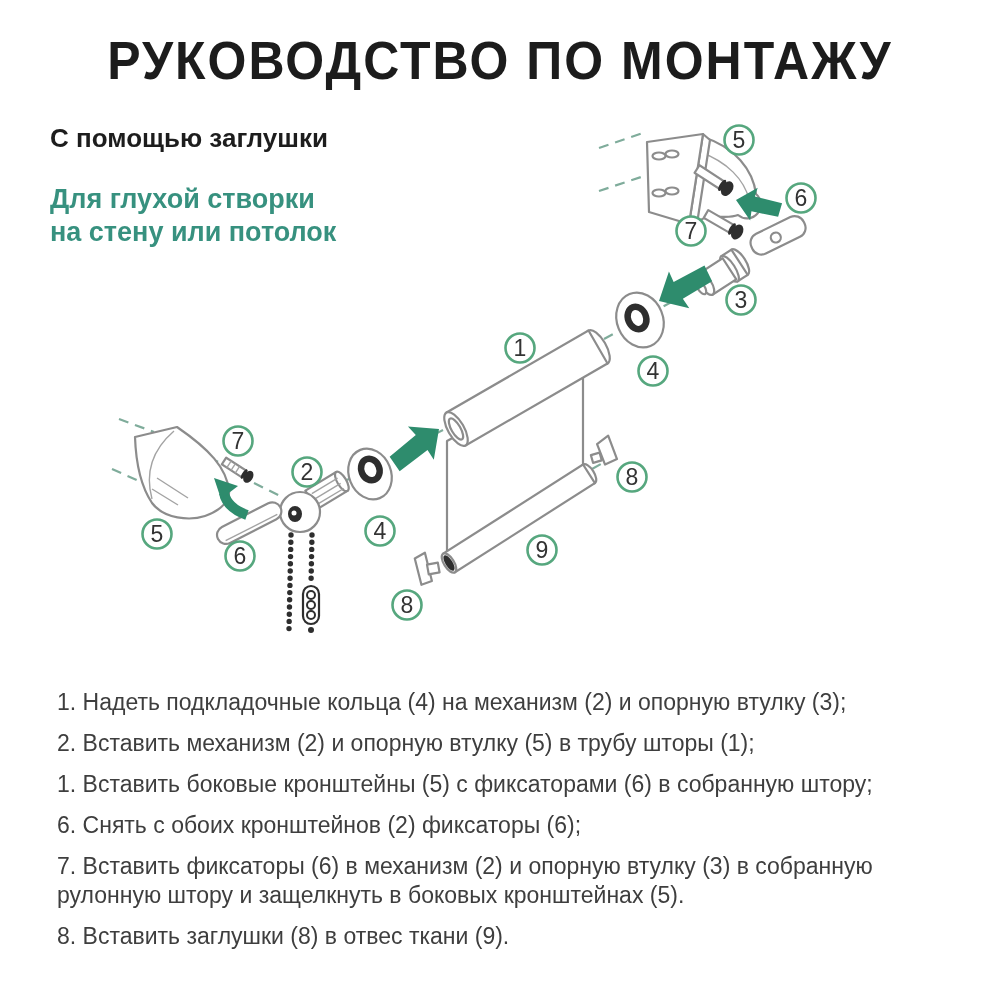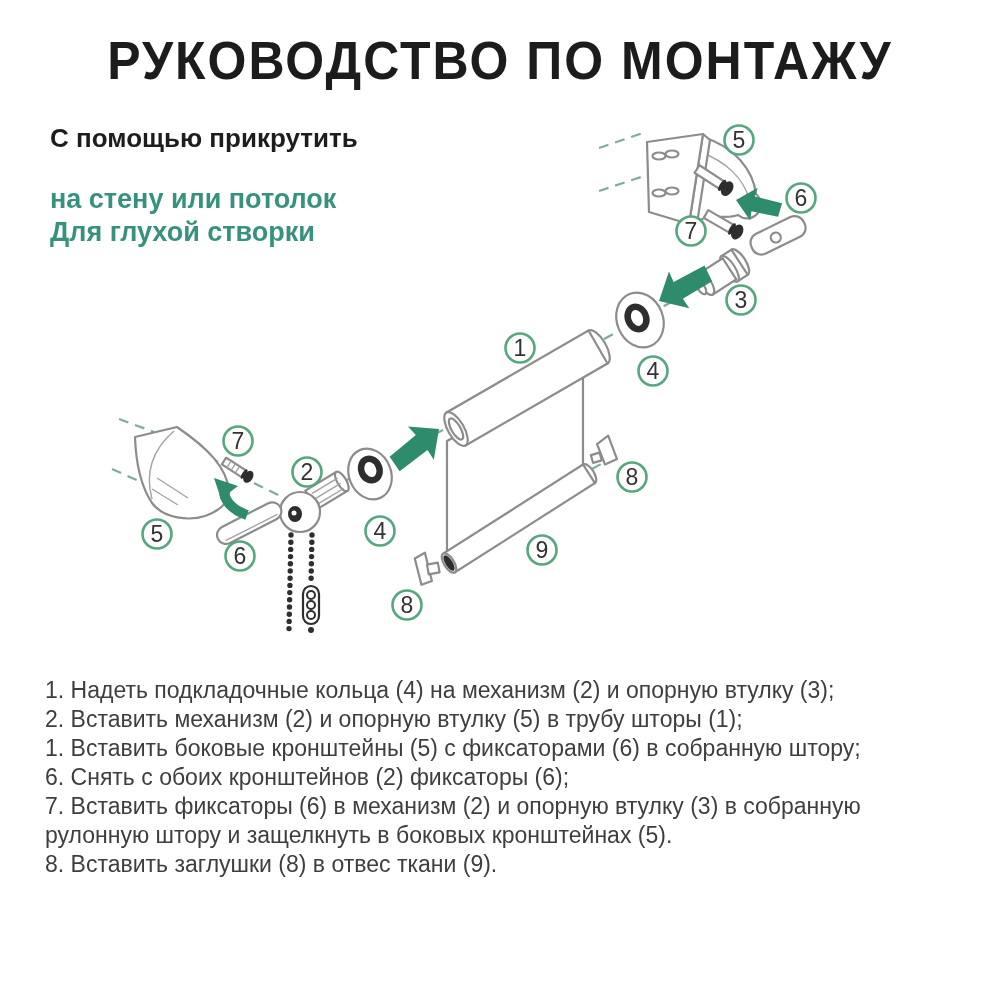--- a/index.html
+++ b/index.html
@@ -28,44 +28,44 @@
   }
   .method-heading{
     position:absolute;left:50px;top:183px;font-size:27px;font-weight:bold;
     color:var(--teal);line-height:33px;white-space:nowrap;
   }
   .diagram{position:absolute;left:0;top:0;}
   .instructions{
     position:absolute;left:45px;top:676px;width:950px;
     font-size:23px;line-height:29px;color:var(--body);
   }
-  .instructions p{margin:0;white-space:nowrap;}
+  .instructions p{margin:12px;white-space:nowrap;}
 
   
   .ln{fill:#ffffff;stroke:var(--gray);stroke-width:2.2;stroke-linejoin:round;}
   .nf{fill:none;stroke:var(--gray);stroke-width:2.2;stroke-linecap:round;}
   .thin{fill:none;stroke:#A3A3A3;stroke-width:1.4;}
   .dk{fill:var(--dark);stroke:none;}
   .dkl{fill:#ffffff;stroke:var(--dark);stroke-width:2.2;}
   .ring{fill:none;stroke:var(--dark);stroke-width:6.5;}
   .dash{fill:none;stroke:var(--dashc);stroke-width:2.2;stroke-dasharray:10 7;}
   .grn{fill:var(--green);stroke:none;}
   .grnln{fill:none;stroke:var(--green);stroke-width:10;stroke-linecap:butt;}
   .chain{stroke:var(--dark);stroke-width:5.4;stroke-dasharray:0 7.2;stroke-linecap:round;fill:none;}
   .callout-circle{fill:#ffffff;stroke:var(--circle);stroke-width:2.6;}
   .callout-num{fill:#333333;font-size:23px;font-family:"Liberation Sans",sans-serif;text-anchor:middle;}
 </style>
 </head>
 <body>
 
 <div class="title">РУКОВОДСТВО ПО МОНТАЖУ</div>
-<div class="subtitle">С помощью прикрутить</div>
+<div class="subtitle">С помощью заглушки</div>
 <div class="method-heading">
+  <div>Для глухой створки</div>
   <div>на стену или потолок</div>
-  <div>Для глухой створки</div>
 </div>
 
 <svg class="diagram" width="1000" height="1000" viewBox="0 0 1000 1000">
   <defs>
     <path id="arrow" d="M0,0 L-23,-21 L-22,-9.5 L-56,-8.5 L-57,9 L-22,9.5 L-23,21 Z"></path>
   </defs>
 
   <g>
     <line class="dash" x1="599" y1="148" x2="646" y2="132"></line>
     <line class="dash" x1="599" y1="191" x2="647" y2="175"></line>

